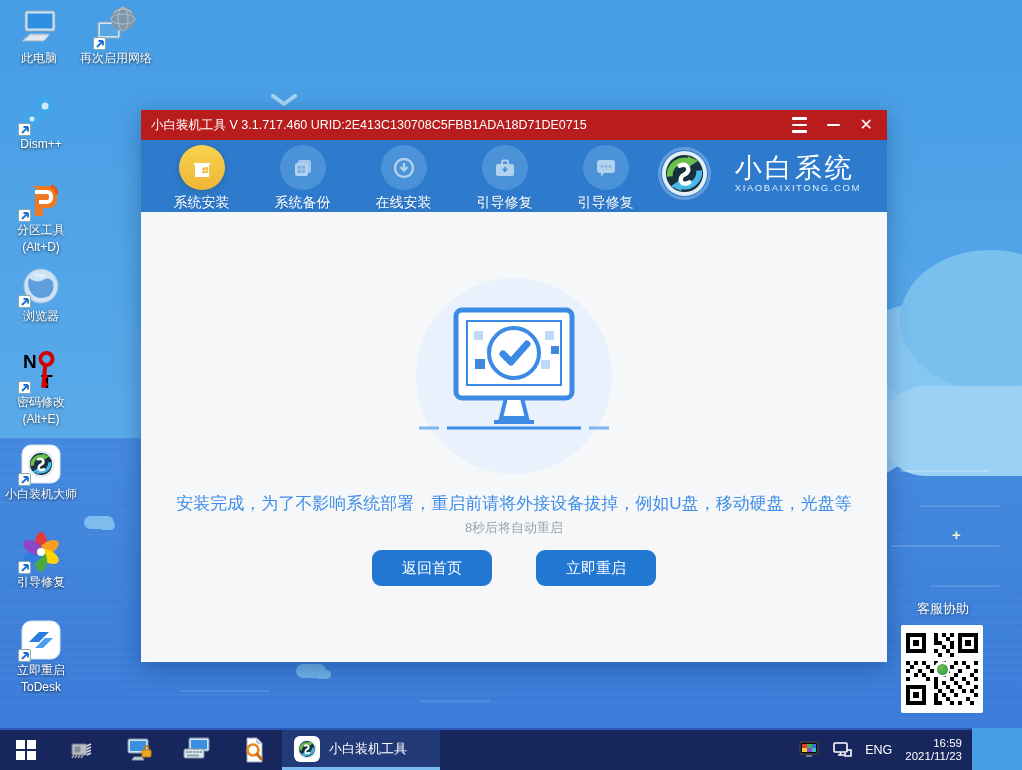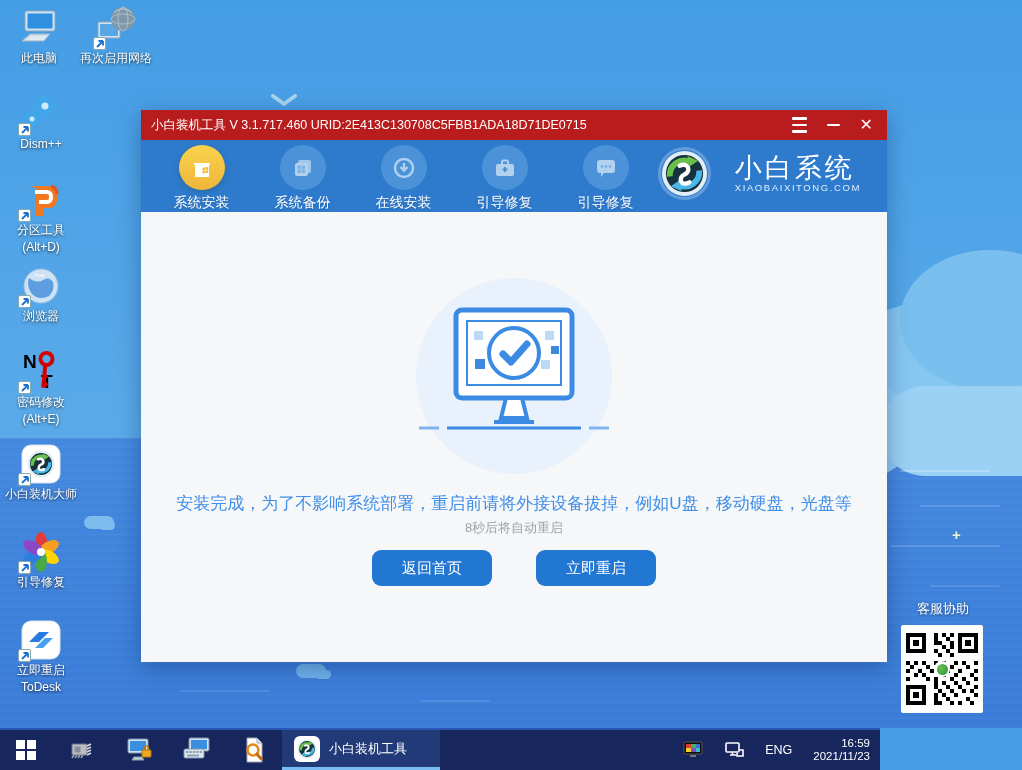--- a/index.html
+++ b/index.html
@@ -73,28 +73,28 @@
     28px 52px #000,40px 52px #000,52px 52px #000,68px 52px #000,
     32px 56px #000,44px 56px #000,56px 56px #000,64px 56px #000,
     28px 60px #000,36px 60px #000,48px 60px #000,68px 60px #000,
     28px 64px #000,40px 64px #000,60px 64px #000,
     28px 68px #000,32px 68px #000,44px 68px #000,52px 68px #000,64px 68px #000;}
   .qr-logo{position:absolute;left:28px;top:28px;width:16px;height:16px;border-radius:50%;background:#fff;
            display:flex;align-items:center;justify-content:center;}
   .qr-logo i{width:11px;height:11px;border-radius:50%;background:radial-gradient(circle at 35% 35%,#6abf4b,#2a8f4a);}
 
   
-  .taskbar{position:absolute;left:0;top:728px;width:880px;height:42px;background:#17265c;border-top:2px solid #2b57b8;
+  .taskbar{position:absolute;left:0;top:728px;width:972px;height:42px;background:#17265c;border-top:2px solid #2b57b8;
            box-sizing:border-box;display:flex;align-items:stretch;color:#fff;}
   .tb-btn{display:flex;align-items:center;justify-content:center;cursor:pointer;}
   .tb-app{width:158px;background:#223a77;border-bottom:3px solid #79bbf3;box-sizing:border-box;
           display:flex;align-items:center;gap:9px;padding:0 12px;cursor:pointer;}
   .tb-app .appic{width:26px;height:26px;background:#fff;border-radius:6px;display:flex;align-items:center;justify-content:center;}
   .tb-app .applbl{font-size:13px;}
-  .tray{margin-left:auto;display:flex;align-items:center;gap:21px;padding-right:10px;}
+  .tray{margin-left:auto;display:flex;align-items:center;gap:13px;padding-right:10px;}
   .tray-lang{font-size:12.5px;cursor:pointer;}
   .tray-clock{font-size:11.5px;line-height:13.5px;text-align:right;cursor:pointer;}
 </style>
 </head>
 <body>
 
 <svg width="0" height="0" style="position:absolute">
   <defs>
     <symbol id="swirl" viewBox="0 0 48 48">
       <circle cx="24" cy="24" r="23" fill="#e2eef5"></circle>

